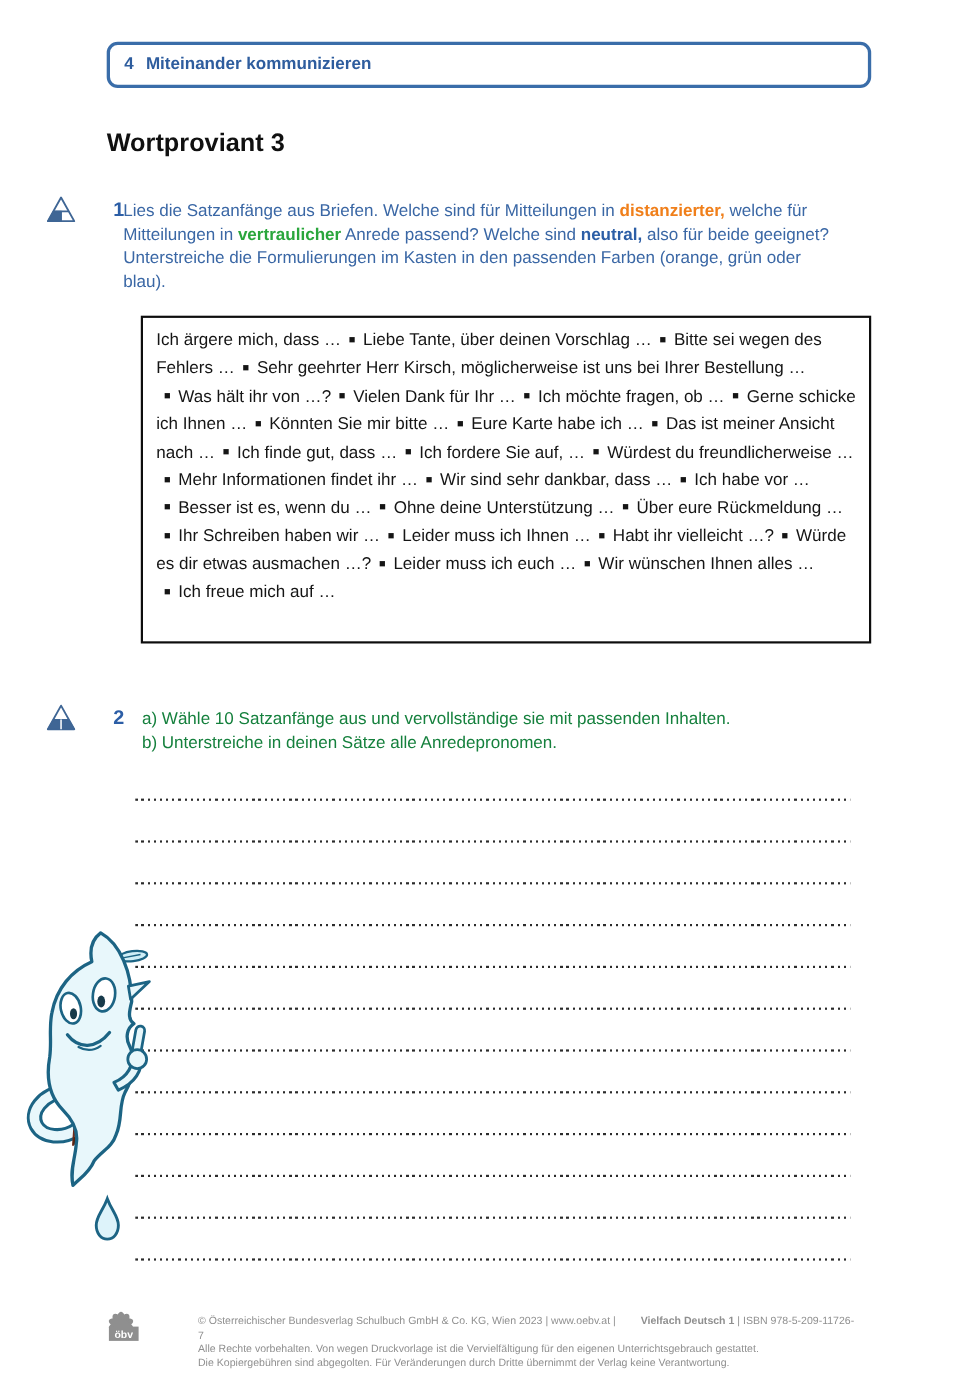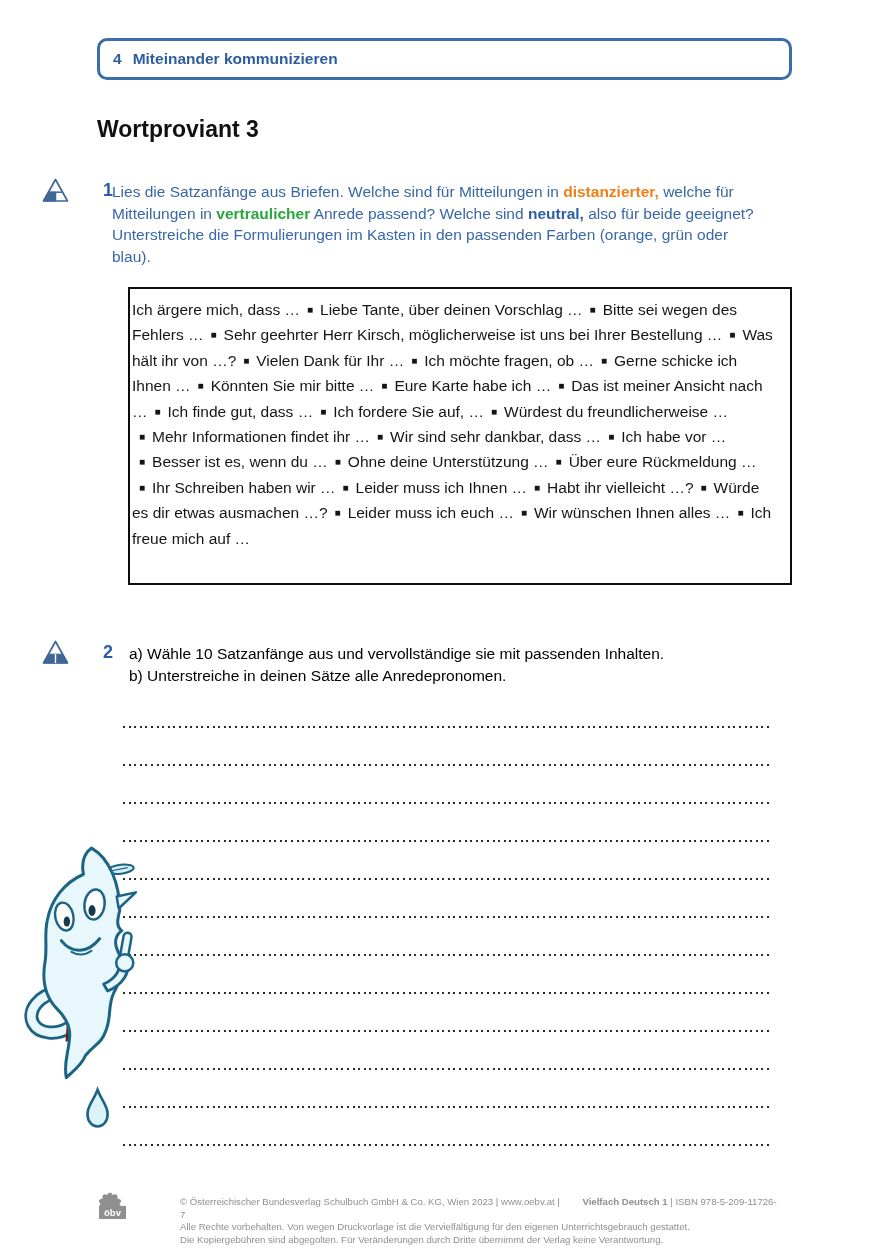--- a/index.html
+++ b/index.html
@@ -17,26 +17,26 @@
   
   .task-icon{position:absolute;left:42px;width:27px;height:25px;}
   .task-num{position:absolute;left:103px;font-size:18px;font-weight:bold;color:#2c5ea6;}
   .instr{position:absolute;left:112px;margin:0;width:652px;font-size:15.5px;line-height:21.5px;color:#3a67a5;}
   .hl-orange{color:#f07f1a;font-weight:bold;}
   .hl-green{color:#2aa63c;font-weight:bold;}
   .hl-bold{font-weight:bold;color:#2c5ea6;}
 
   
   .starter-box{position:absolute;left:128px;top:287px;width:664px;height:298px;box-sizing:border-box;
-               border:2px solid #0d0d0d;padding:8px 12px 8px 2px;}
+               border:2px solid #0d0d0d;padding:8px 12px 8px 12px;}
   .starter-box p{margin:0;font-size:15.5px;line-height:25.4px;color:#151515;}
   .starter-box .sep{font-size:10px;padding:0 7px;vertical-align:2px;}
 
   
-  .t2line{position:absolute;left:129px;margin:0;font-size:15.5px;line-height:21.5px;color:#000000;width:660px;}
+  .t2line{position:absolute;left:129px;margin:0;font-size:15.5px;line-height:21.5px;color:#15803d;width:660px;}
 
   
   .answer-lines{position:absolute;left:123px;top:690px;width:650px;}
   .wline{height:38px;position:relative;}
   .wline::after{content:"";position:absolute;left:0;right:0;bottom:0;height:2px;
       background-image:repeating-linear-gradient(to right,#2b2b2b 0 2px,transparent 2px 5.6px);}
 
   
   .mascot{position:absolute;left:20px;top:838px;width:138px;height:292px;}
 

